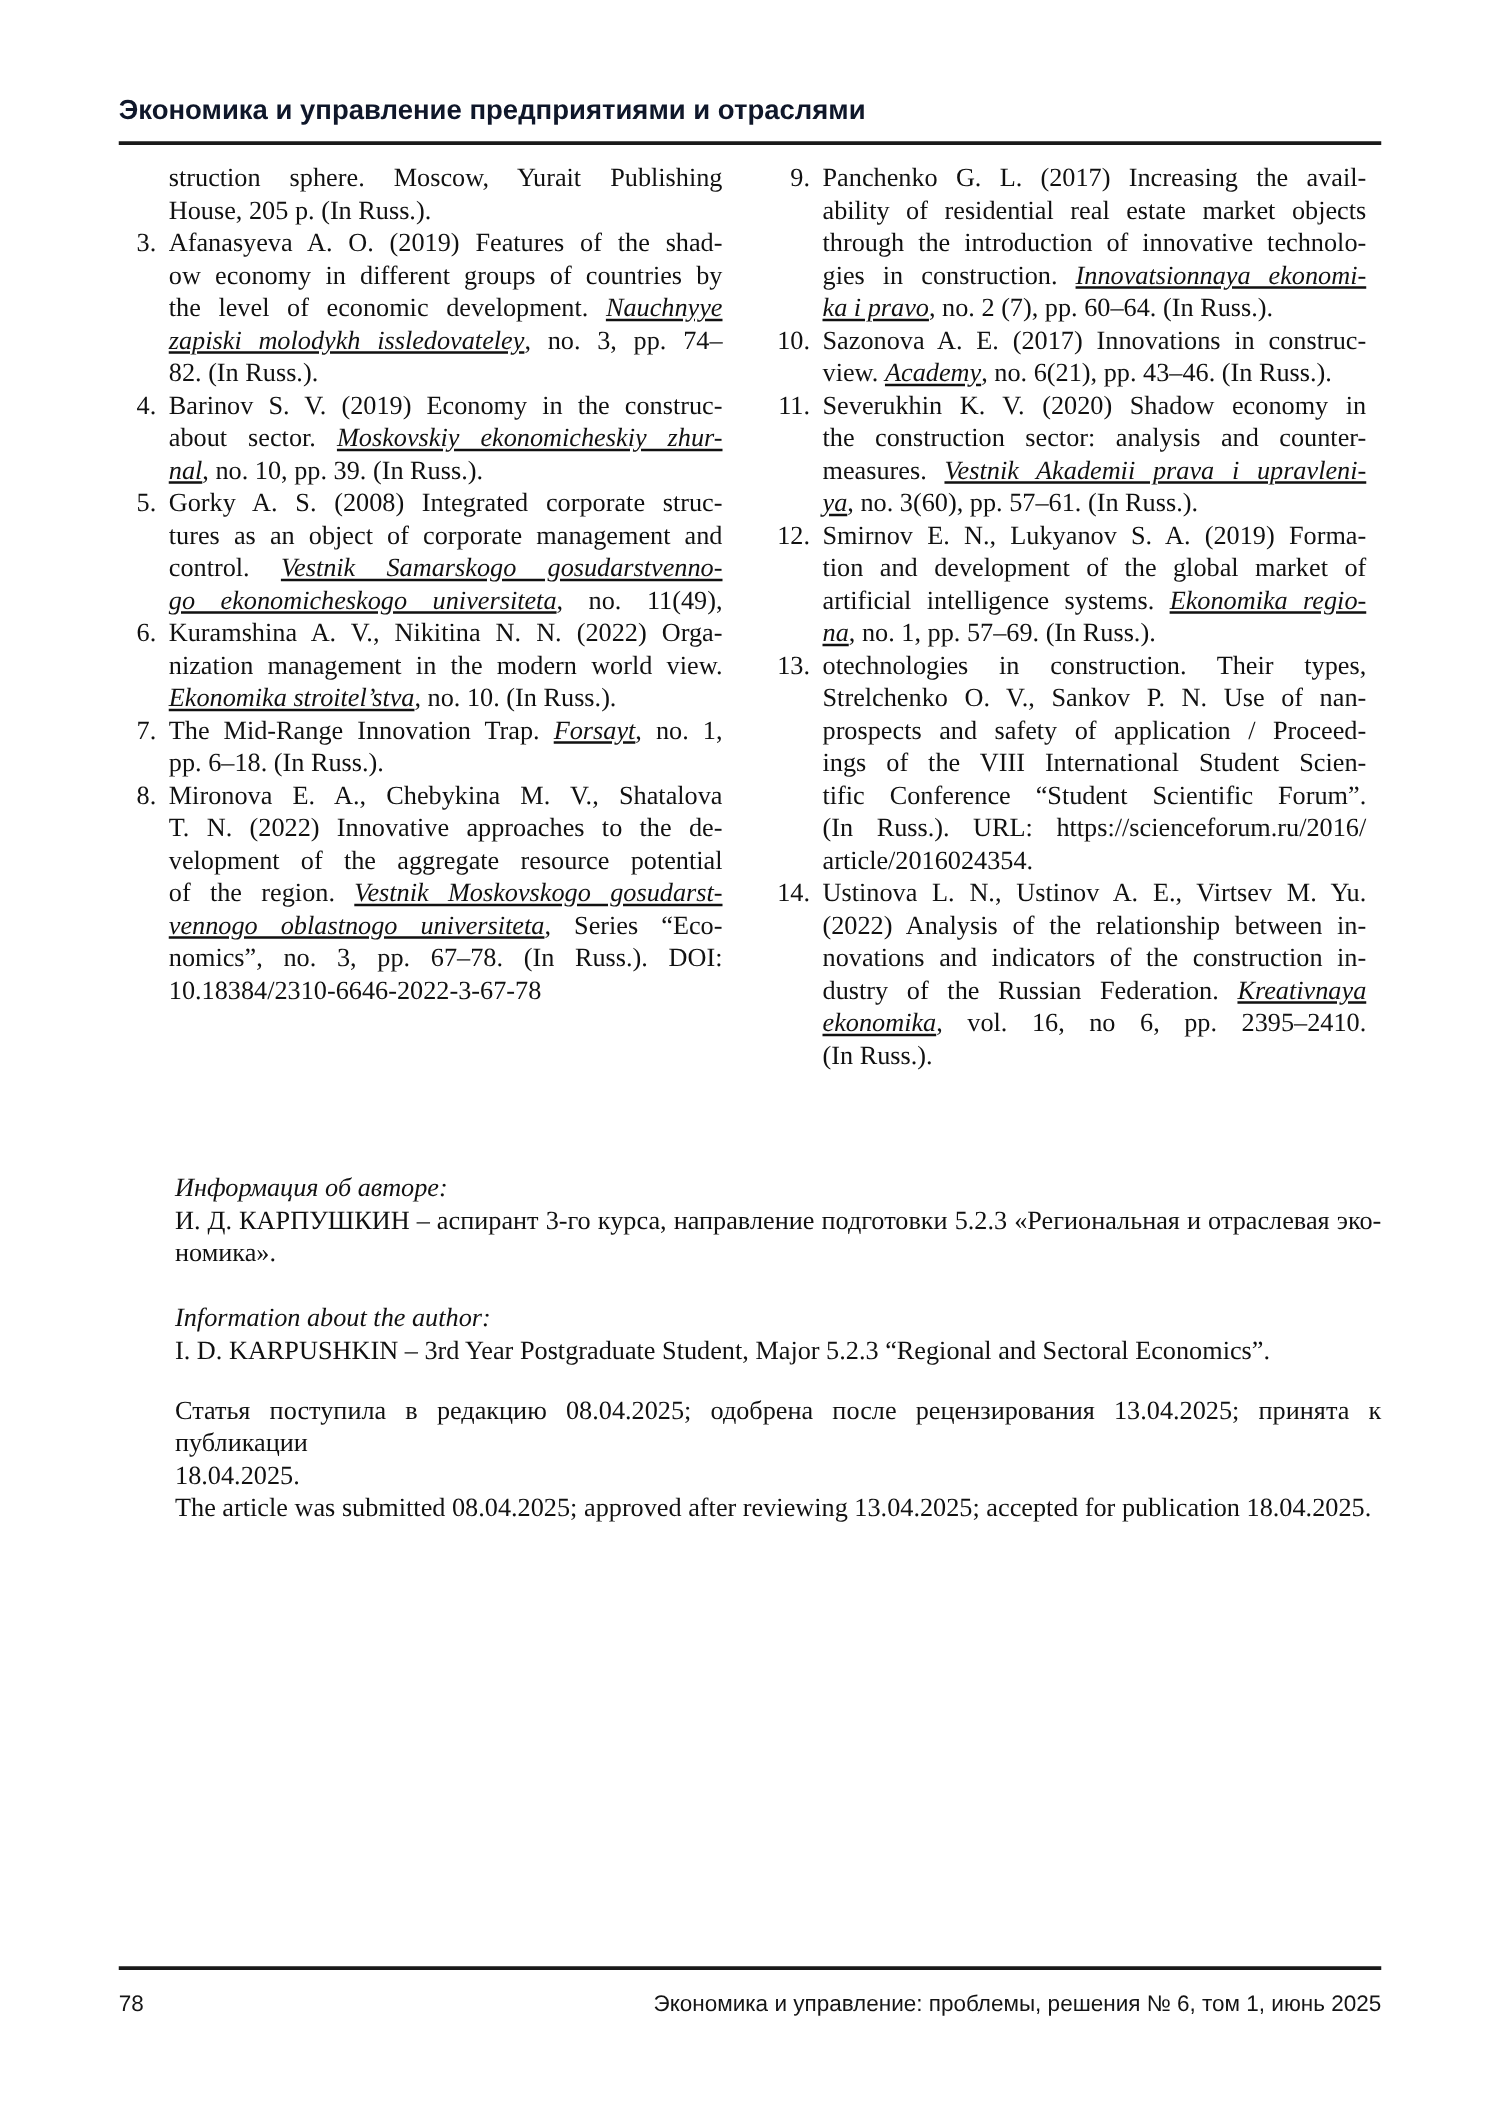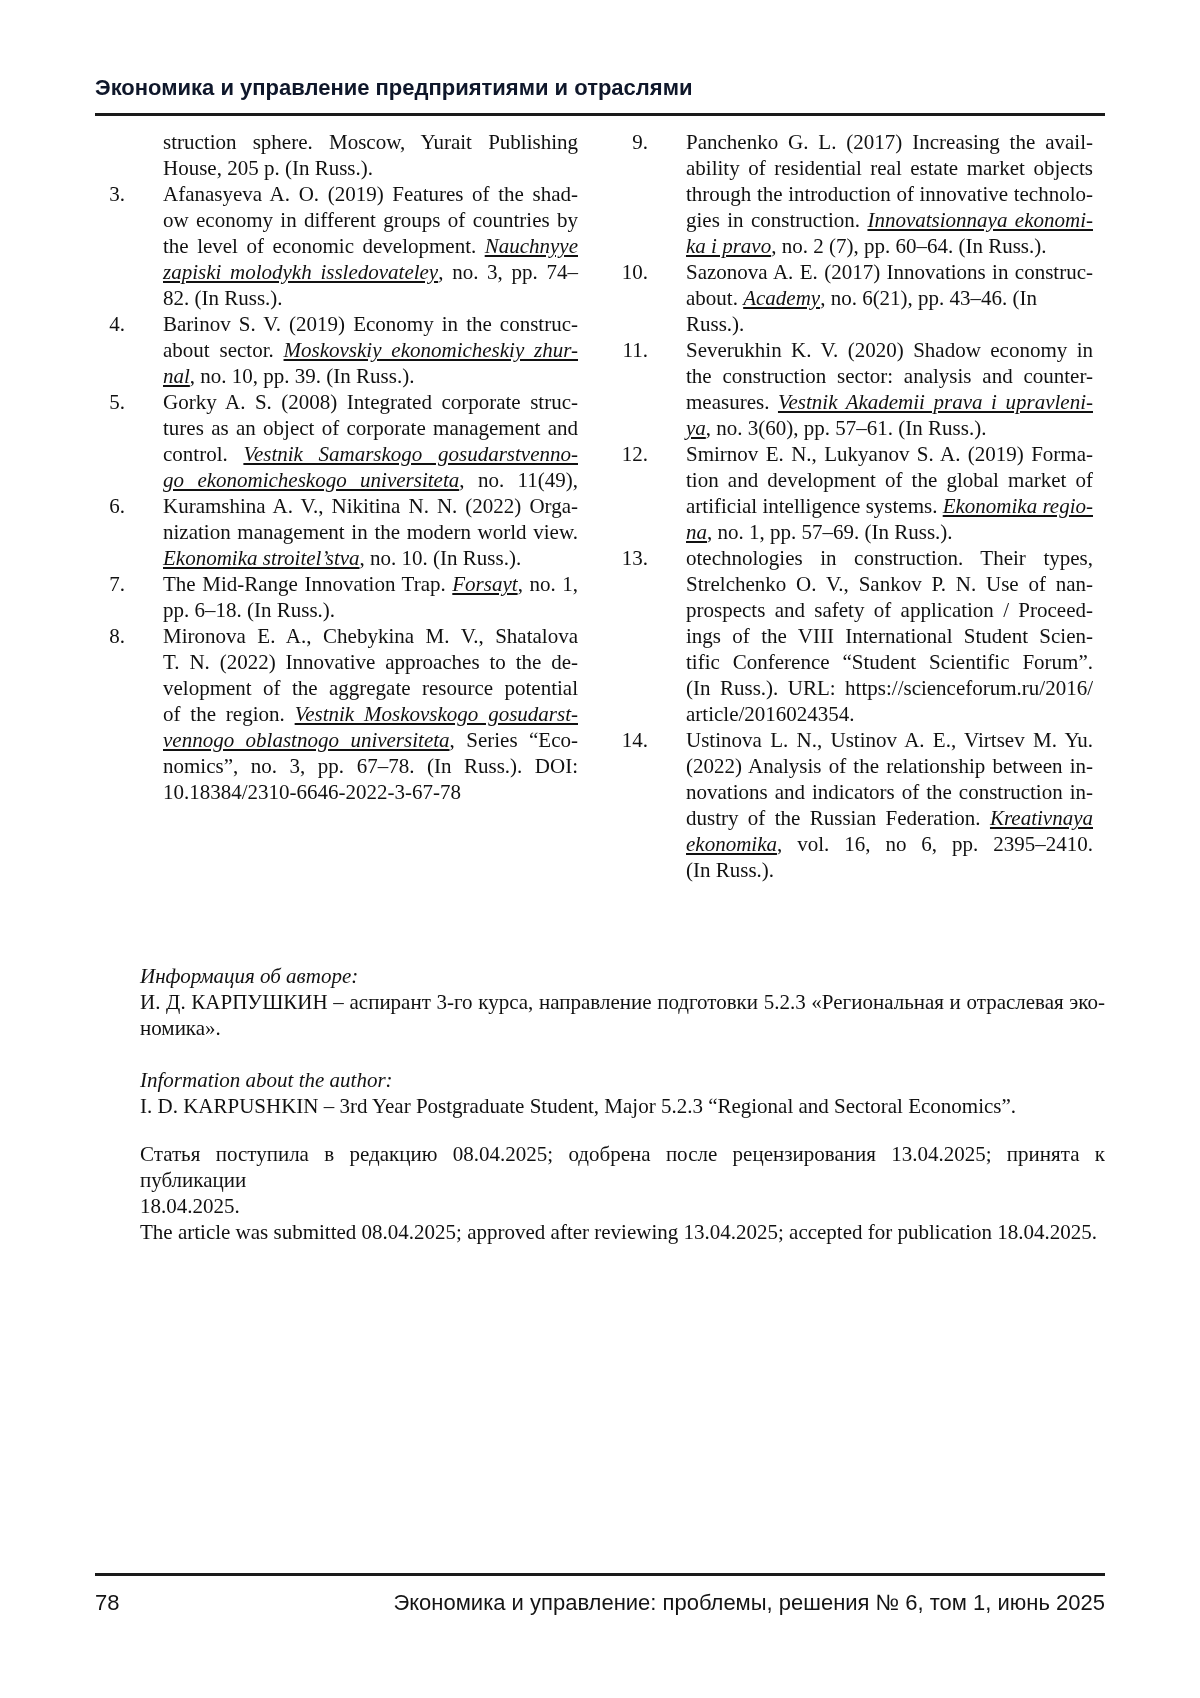--- a/index.html
+++ b/index.html
@@ -10,39 +10,39 @@
 
   
   .running-head{padding-top:76px;font-family:"Liberation Sans",sans-serif;
        font-weight:bold;font-size:22px;line-height:24px;color:#0f172a;}
   .rule{height:3px;background:#1a1a1a;margin-top:13px;}
 
   
   .columns{display:flex;margin-top:13px;font-size:21px;line-height:26px;}
   .col{width:483px;}
   .col.right{width:475px;margin-left:40px;}
-  .ref-item{display:flex;gap:28px;}
+  .ref-item{display:flex;}
   .ref-num{flex:0 0 30px;text-align:right;}
   .ref-body{flex:1;margin-left:10px;min-width:0;}
 
   .jline{text-align:justify;text-align-last:justify;white-space:normal;}
   .jline.last{text-align:left;text-align-last:auto;}
 
   
   .block{margin-left:45px;font-size:21px;line-height:26px;}
   .block .heading{font-style:italic;}
   .ru-info{margin-top:80px;}
   .en-info{margin-top:26px;}
   .submission-ru{margin-top:22px;}
   .submission-en{margin-top:0;}
 
   
   .page-footer{position:absolute;left:0;right:0;top:1573px;}
   .footer-row{display:flex;justify-content:space-between;align-items:baseline;
-       margin-top:15px;font-family:"Liberation Sans",sans-serif;font-size:22px;
+       margin-top:15px;font-family:"Liberation Sans",sans-serif;font-size:18px;
        line-height:24px;color:#141414;}
   i{font-style:italic;text-decoration:underline;}
 </style>
 </head>
 <body>
 
 <div class="page">
 
   <header>
     <div class="running-head">Экономика и управление предприятиями и отраслями</div>
@@ -121,21 +121,21 @@
             <div class="jline"><span>ability of residential real estate market objects</span></div>
             <div class="jline"><span>through the introduction of innovative technolo-</span></div>
             <div class="jline"><span>gies in construction. </span><i>Innovatsionnaya ekonomi-</i></div>
             <div class="jline last"><i>ka i pravo</i><span>, no. 2 (7), pp. 60–64. (In Russ.).</span></div>
           </div>
         </div>
         <div class="ref-item">
           <span class="ref-num">10.</span>
           <div class="ref-body">
             <div class="jline"><span>Sazonova A. E. (2017) Innovations in construc-</span></div>
-            <div class="jline last"><span>about. </span><i>Academy</i><span>, no. 6(21), pp. 43–46. (In Russ.).</span></div>
+            <div class="jline last"><span>view. </span><i>Academy</i><span>, no. 6(21), pp. 43–46. (In Russ.).</span></div>
           </div>
         </div>
         <div class="ref-item">
           <span class="ref-num">11.</span>
           <div class="ref-body">
             <div class="jline"><span>Severukhin K. V. (2020) Shadow economy in</span></div>
             <div class="jline"><span>the construction sector: analysis and counter-</span></div>
             <div class="jline"><span>measures. </span><i>Vestnik Akademii prava i upravleni-</i></div>
             <div class="jline last"><i>ya</i><span>, no. 3(60), pp. 57–61. (In Russ.).</span></div>
           </div>

